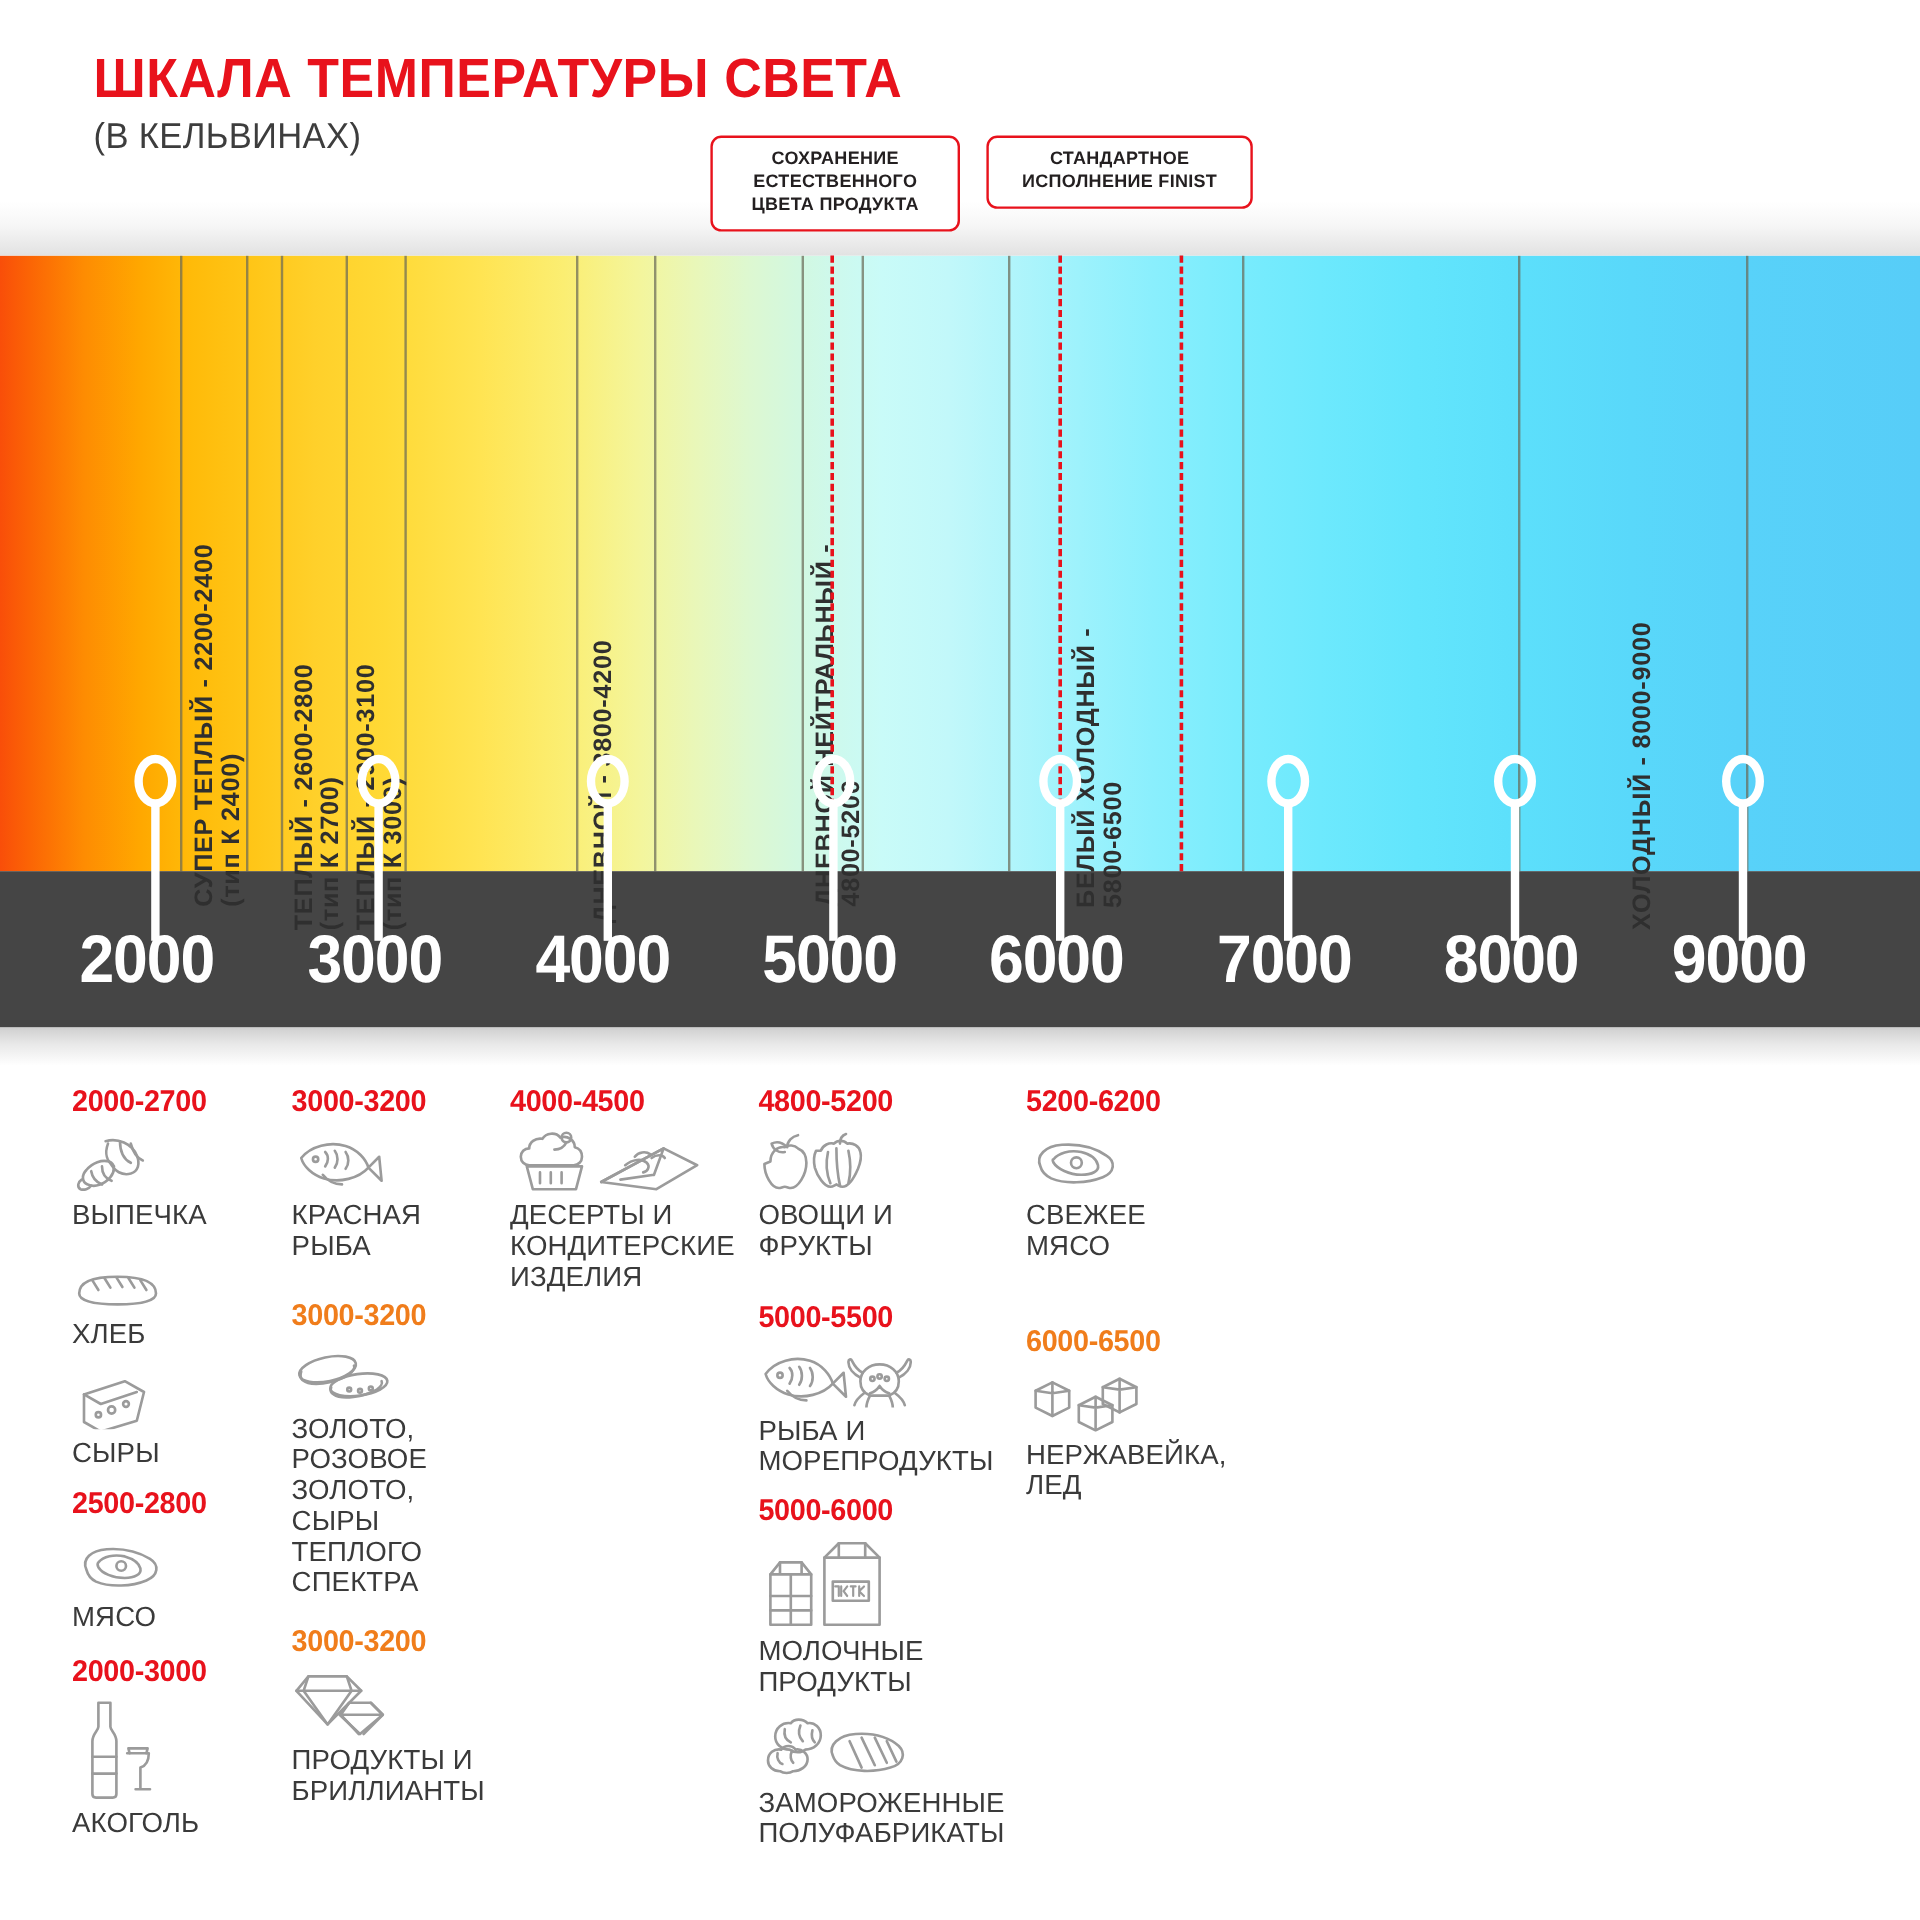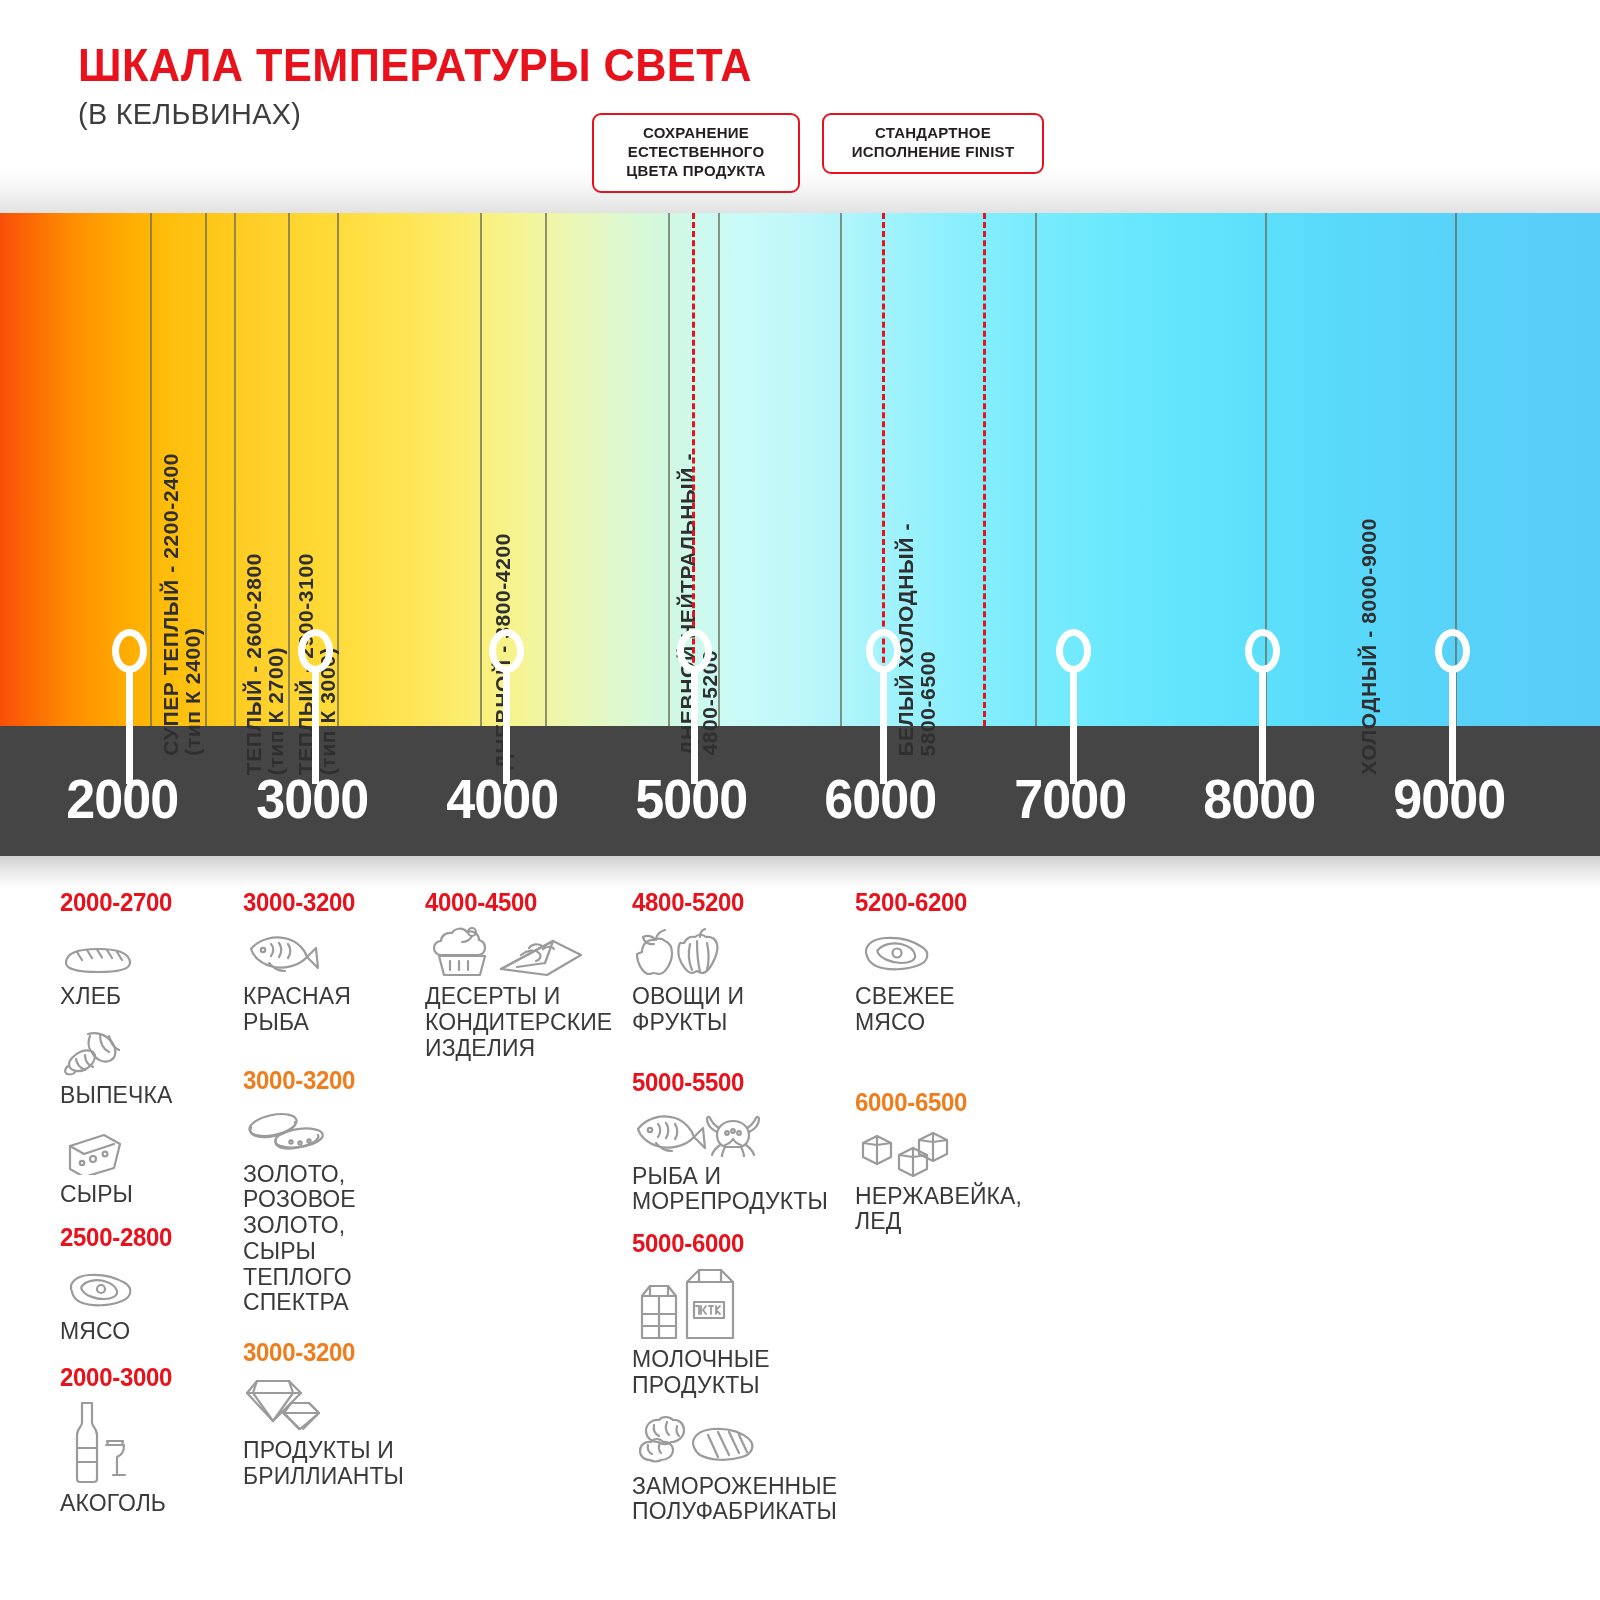--- a/index.html
+++ b/index.html
@@ -122,21 +122,21 @@
     transform: scaleX(0.93); transform-origin:center;
   }
   .bottomshadow {
     position:absolute; left:0; top:856px; width:1600px; height:32px;
     background: linear-gradient(to bottom, #cfcfcf 0%, #e9e9e9 45%, #ffffff 100%);
     z-index:2;
   }
 
   
   .legend { position:absolute; left:0; top:888px; width:1600px; height:712px; }
-  .col { position:absolute; top:0; }
+  .col { position:absolute; top:16px; }
   #col1 { left:60px;  width:175px; }
   #col2 { left:243px; width:185px; }
   #col3 { left:425px; width:195px; }
   #col4 { left:632px; width:215px; }
   #col5 { left:855px; width:175px; }
 
   .group { margin-bottom:4px; }
   .range {
     font-size:25px; font-weight:bold; color:#e8121c;
     letter-spacing:-0.3px; margin-bottom:8px;
@@ -259,44 +259,44 @@
   </div>
   <div class="bottomshadow"></div>
 
   <div class="legend">
 
     <div class="col" id="col1">
       <div class="group">
         <div class="range">2000-2700</div>
         <div class="item">
           <div class="ico">
-            <svg width="76" height="34" viewBox="0 0 76 34">
-                <g fill="none" stroke="#9b9b9b" stroke-width="2.2" stroke-linecap="round" stroke-linejoin="round">
-              <path d="M6 20c0-9 9-14 32-14s32 5 32 14c0 6-12 9-32 9S6 26 6 20z"></path>
-              <path d="M17 9l5 8M27 7l5 8M37 6.5l5 8M47 7l5 8M57 9l5 8"></path>
-            </g>
-              </svg>
-          </div>
-          <div class="cap">ХЛЕБ</div>
-        </div>
-        <div class="item">
-          <div class="ico">
             <svg width="76" height="48" viewBox="0 0 76 48">
                 <g fill="none" stroke="#9b9b9b" stroke-width="2.2" stroke-linecap="round" stroke-linejoin="round">
               <path d="M28 6c10-3 22 2 26 12 3 7 1 13-5 15-7 2-14-2-17-9"></path>
               <path d="M30 8c-3 8-1 15 5 19"></path>
                   <path d="M40 6c0 9 3 15 9 18"></path>
               <path d="M49 8c2 8 5 12 10 14"></path>
               <path d="M12 30c-4 4-4 10 1 12 6 3 14 0 19-6 4-5 4-11-1-13-6-2-14 1-19 7z"></path>
               <path d="M16 31c1 6 4 9 9 11M25 27c0 6 3 10 8 12"></path>
               <path d="M8 38c-3 2-4 6-1 8 3 1 7 0 9-3"></path>
             </g>
               </svg>
           </div>
           <div class="cap">ВЫПЕЧКА</div>
+        </div>
+        <div class="item">
+          <div class="ico">
+            <svg width="76" height="34" viewBox="0 0 76 34">
+                <g fill="none" stroke="#9b9b9b" stroke-width="2.2" stroke-linecap="round" stroke-linejoin="round">
+              <path d="M6 20c0-9 9-14 32-14s32 5 32 14c0 6-12 9-32 9S6 26 6 20z"></path>
+              <path d="M17 9l5 8M27 7l5 8M37 6.5l5 8M47 7l5 8M57 9l5 8"></path>
+            </g>
+              </svg>
+          </div>
+          <div class="cap">ХЛЕБ</div>
         </div>
         <div class="item">
           <div class="ico">
             <svg width="70" height="46" viewBox="0 0 70 46">
                 <g fill="none" stroke="#9b9b9b" stroke-width="2.2" stroke-linecap="round" stroke-linejoin="round">
               <path d="M10 17L44 6l16 9-6 24-30 9-14-8z"></path>
               <path d="M10 17l14 8 30-10"></path>
               <circle cx="33" cy="30" r="3"></circle>
                   <circle cx="45" cy="25" r="2.4"></circle>
                   <circle cx="22" cy="34" r="2.2"></circle>

